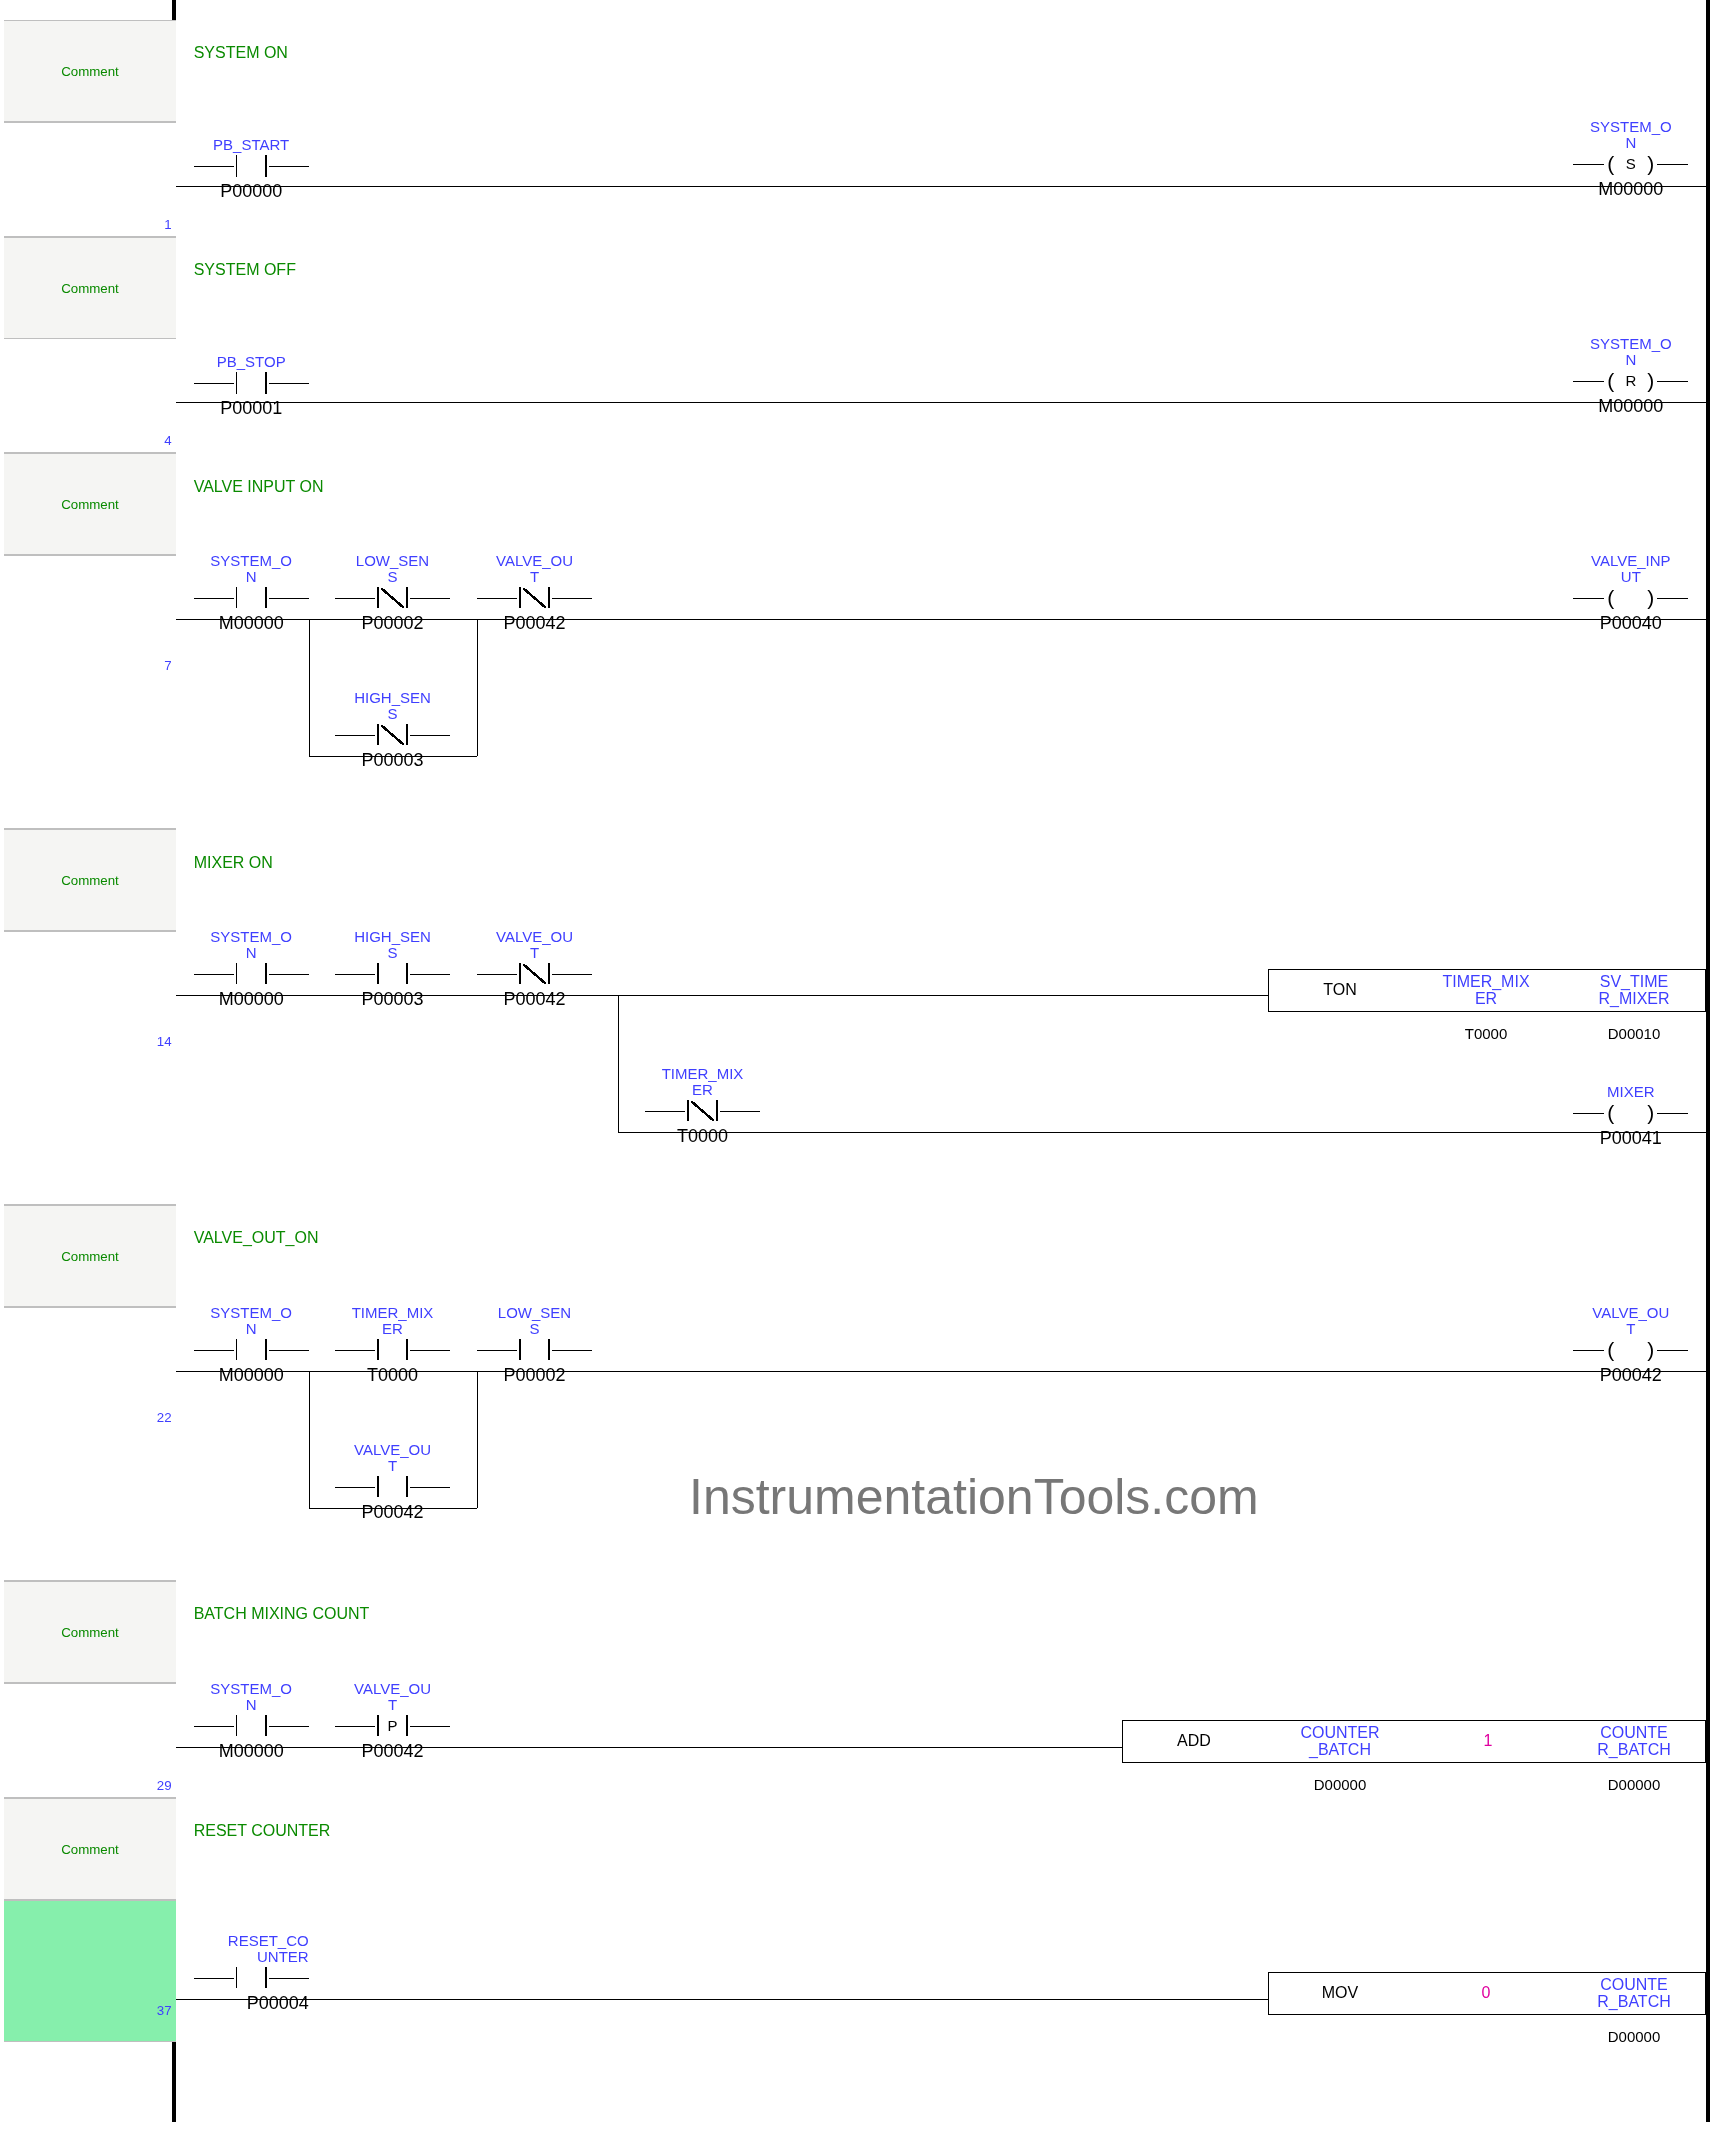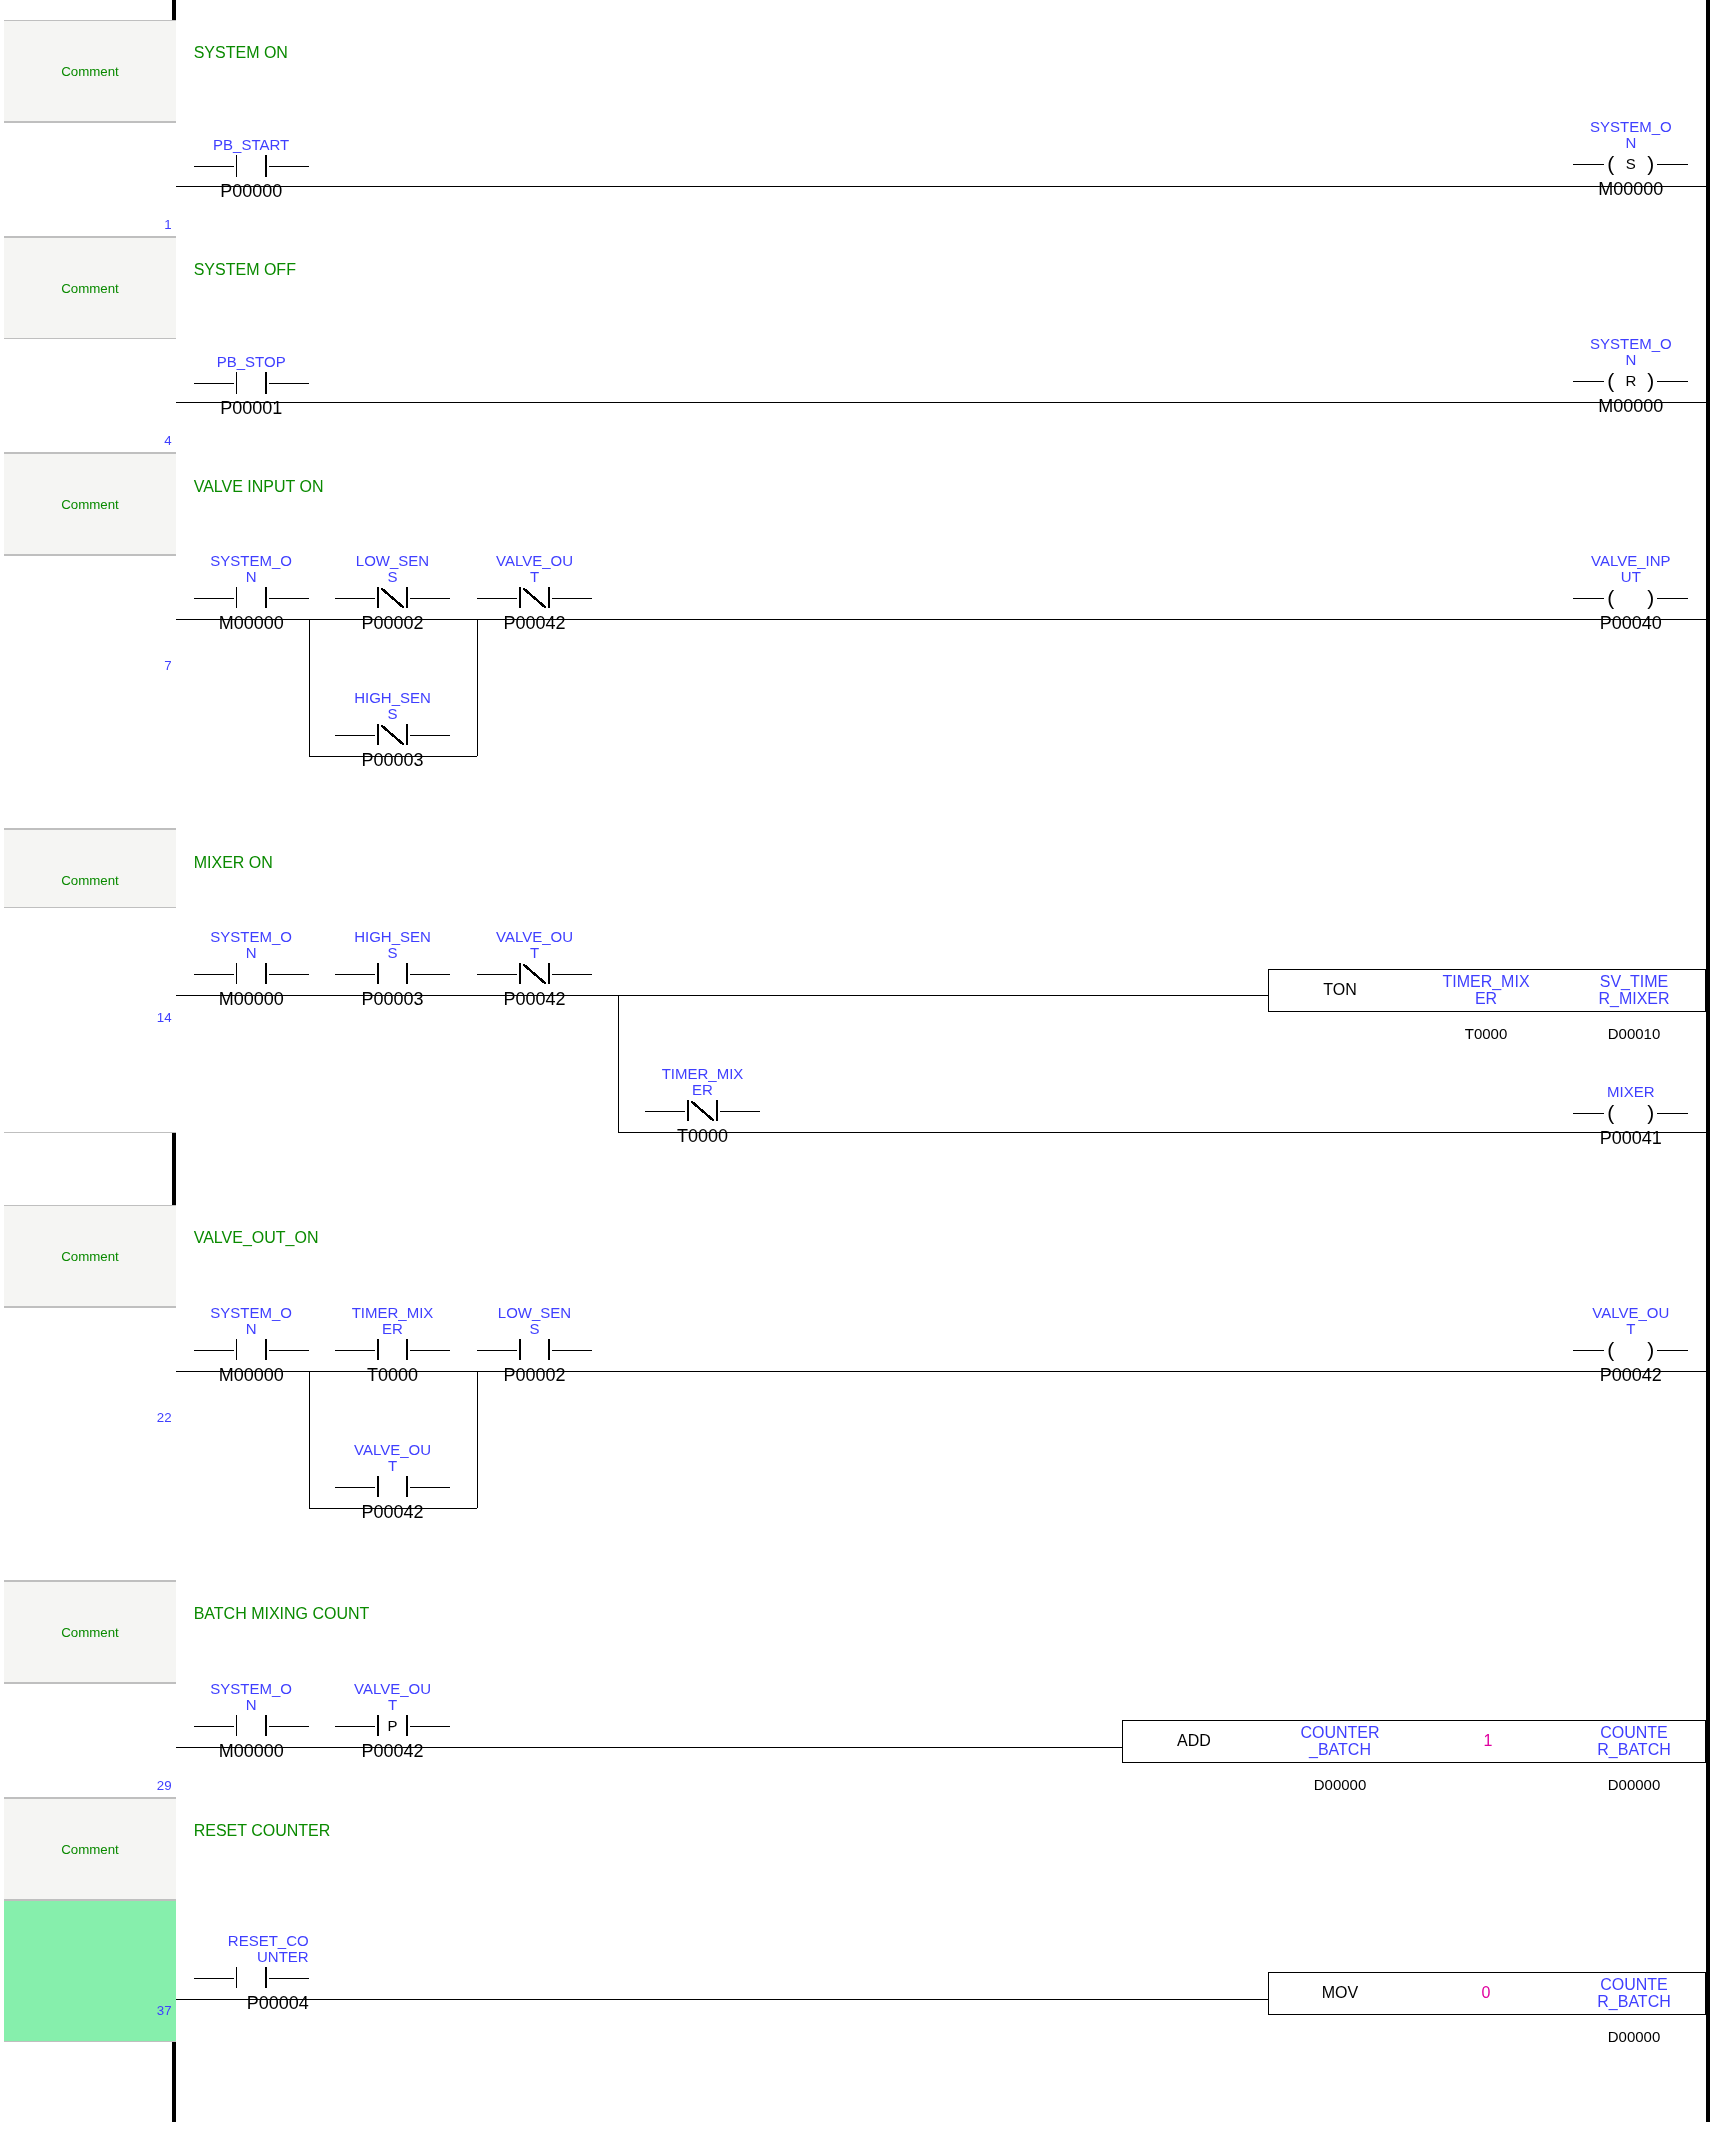--- a/index.html
+++ b/index.html
@@ -138,21 +138,21 @@
       <div class="gcell" style="top:318px;height:115px;background:#fff;">
           <span class="gnum" style="bottom:4.4px;">4</span>
         </div>
 
       <div class="gcell" style="top:433px;height:102px;">Comment</div>
       <div class="gcell" style="top:535px;height:274px;background:#fff;">
           <span class="gnum" style="top:102px;">7</span>
         </div>
 
       <div class="gcell" style="top:809px;height:102px;">Comment</div>
-      <div class="gcell" style="top:887px;height:226px;background:#fff;">
+      <div class="gcell" style="top:911px;height:274px;background:#fff;">
           <span class="gnum" style="top:102px;">14</span>
         </div>
 
       <div class="gcell" style="top:1185px;height:102px;">Comment</div>
       <div class="gcell" style="top:1287px;height:274px;background:#fff;">
           <span class="gnum" style="top:102px;">22</span>
         </div>
 
       <div class="gcell" style="top:1561px;height:102px;">Comment</div>
       <div class="gcell" style="top:1663px;height:115px;background:#fff;">
@@ -374,20 +374,21 @@
     <div class="elem" style="left:159px;top:1442px;">
       <div class="nm">VALVE_OU
 T</div>
       <div class="sym no">
           <div class="bar1"></div>
           <div class="bar2"></div>
         </div>
       <div class="addr">P00042</div>
     </div>
 
+    <div class="watermark" style="left:513px;top:1468px;">InstrumentationTools.com</div>
 
     <div class="comment" style="left:17.7px;top:1605px;">BATCH MIXING COUNT</div>
     <div class="rung" style="top:1747px;"></div>
 
     <div class="elem" style="left:17.7px;top:1681px;">
       <div class="nm">SYSTEM_O
 N</div>
       <div class="sym no">
           <div class="bar1"></div>
           <div class="bar2"></div>

